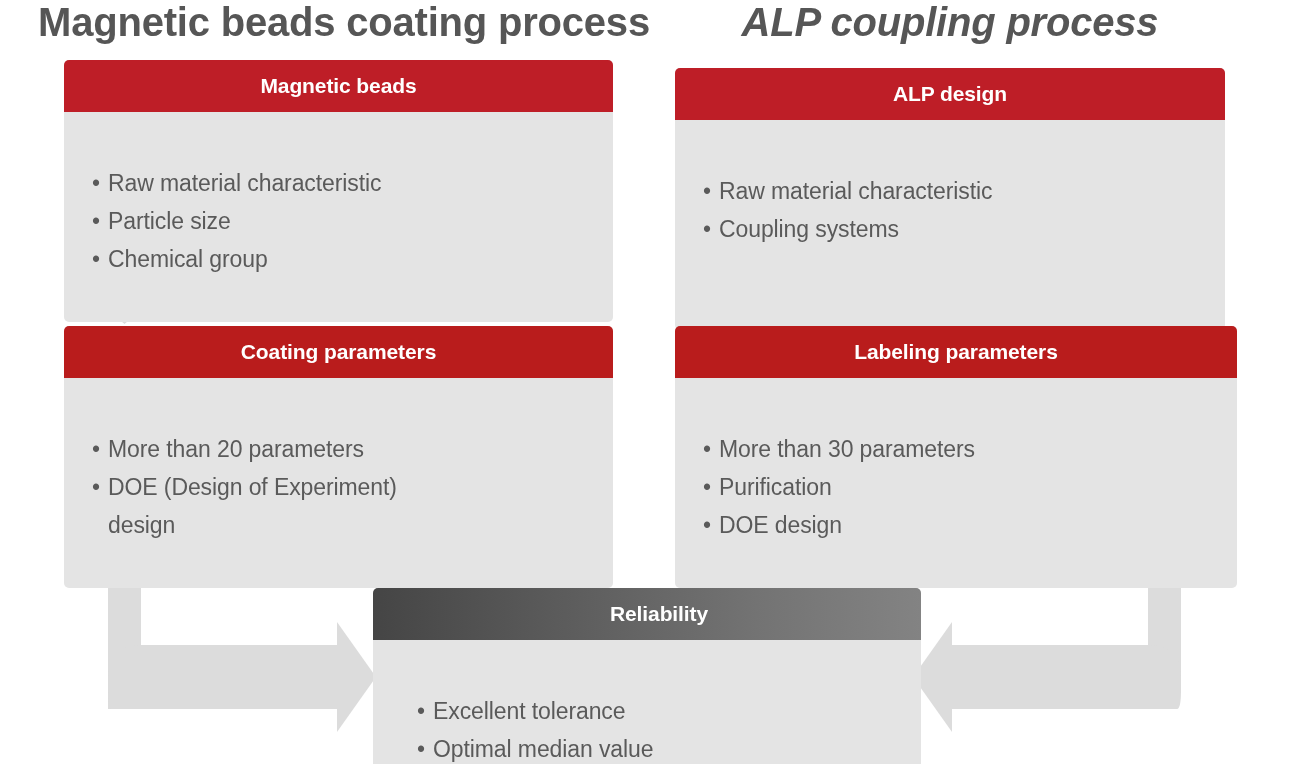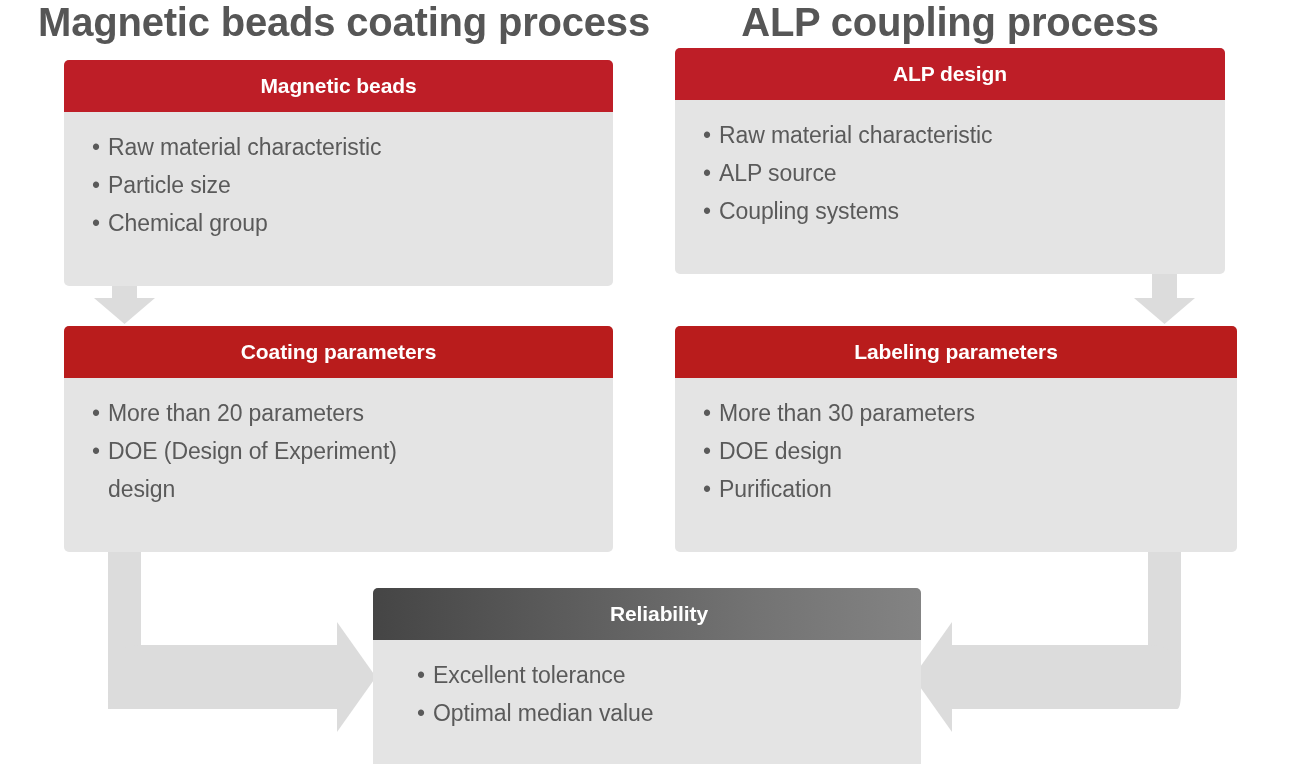--- a/index.html
+++ b/index.html
@@ -27,21 +27,21 @@
   .col-title {
     position: absolute;
     font-size: 40px;
     font-weight: bold;
     color: #565656;
     text-align: center;
     letter-spacing: -0.2px;
     white-space: nowrap;
   }
   #title-left  { left: 14px;  top: 0px;  width: 660px; }
-  #title-right { left: 640px; top: 0px;  width: 620px; }
+  #title-right { left: 640px; top: 0px;  width: 620px; font-style: italic; }
 
   
   .card {
     position: absolute;
     border-radius: 5px;
     overflow: hidden;
     background: #e4e4e4;
   }
   .card-header {
     height: 52px;
@@ -51,20 +51,21 @@
     font-size: 21px;
     font-weight: bold;
     letter-spacing: -0.1px;
   }
   .card-header.red  { background: #be1e27; }
   .card-header.blue { background: #b91c1c; }
   .card-header.grad { background: linear-gradient(to right, #454545 0%, #5c5c5c 35%, #737373 70%, #838383 100%); padding-left: 24px; }
 
   .card-body {
     padding: 16px 0 10px 0;
+    margin-top: 36px;
   }
   .bullet-list {
     margin: 0;
     padding: 0;
     list-style: none;
   }
   .bullet-list li {
     position: relative;
     font-size: 23px;
     line-height: 38px;
@@ -77,21 +78,21 @@
     position: absolute;
     left: 28px;
     top: 0;
     font-size: 23px;
     line-height: 38px;
     color: #5a5a5a;
   }
 
   
   #card-magnetic-beads    { left: 64px;  top: 60px;  width: 549px; }
-  #card-alp-design        { left: 675px; top: 48px;  width: 550px; }
+  #card-alp-design        { left: 675px; top: 68px;  width: 550px; }
   #card-coating-params    { left: 64px;  top: 326px; width: 549px; }
   #card-labeling-params   { left: 675px; top: 326px; width: 562px; }
   #card-reliability       { left: 373px; top: 588px; width: 548px; }
 
   #card-magnetic-beads  .card-body,
   #card-alp-design      .card-body  { height: 148px; }
   #card-coating-params  .card-body,
   #card-labeling-params .card-body  { height: 148px; }
   #card-reliability     .card-body  { height: 110px; }
 
@@ -156,43 +157,42 @@
         <li>Chemical group</li>
       </ul>
     </div>
   </div>
 
   <div class="card" id="card-alp-design">
     <div class="card-header red">ALP design</div>
     <div class="card-body">
       <ul class="bullet-list">
         <li>Raw material characteristic</li>
-        <li>ALP source</li>
         <li>Coupling systems</li>
       </ul>
     </div>
   </div>
 
   <div class="card" id="card-coating-params">
     <div class="card-header blue">Coating parameters</div>
     <div class="card-body">
       <ul class="bullet-list">
         <li>More than 20 parameters</li>
         <li style="width:330px;">DOE (Design of Experiment) design</li>
       </ul>
     </div>
   </div>
 
   <div class="card" id="card-labeling-params">
     <div class="card-header blue">Labeling parameters</div>
     <div class="card-body">
       <ul class="bullet-list">
         <li>More than 30 parameters</li>
+        <li>Purification</li>
         <li>DOE design</li>
-        <li>Purification</li>
       </ul>
     </div>
   </div>
 
   <div class="card" id="card-reliability">
     <div class="card-header grad">Reliability</div>
     <div class="card-body">
       <ul class="bullet-list" style="padding-left:16px;">
         <li>Excellent tolerance</li>
         <li>Optimal median value</li>

